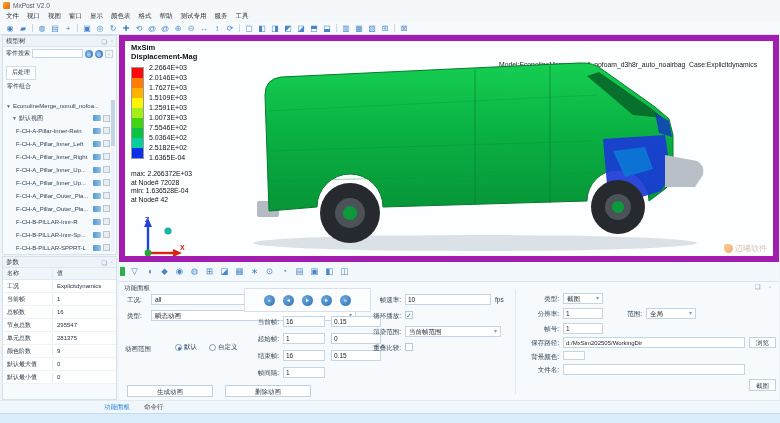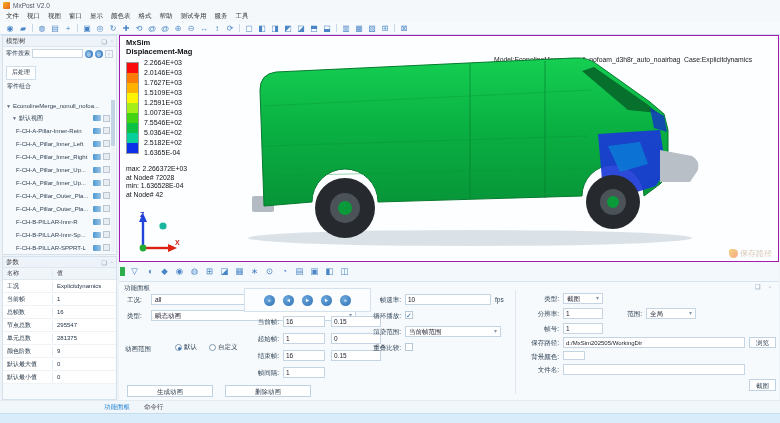--- a/index.html
+++ b/index.html
@@ -35,21 +35,21 @@
   .mini-eye{width:8px;height:6px;background:linear-gradient(90deg,#4e9ad2,#9cc3e4);border-radius:1px;flex:none}
   .chk{width:7px;height:7px;background:#e9eef3;border:1px solid #b9c7d4;flex:none}
   .vscroll{position:absolute;right:1px;top:64px;bottom:2px;width:4px;background:#eef3f8}
   .vthumb{position:absolute;top:0;width:4px;height:46px;background:#c2d4e4}
   
   .pt-head{display:flex;height:12px;background:#f0f5fa;border-bottom:1px solid #dfe9f2;font-size:6px;color:#445;align-items:center}
   .pt-row{display:flex;height:13px;align-items:center;border-bottom:1px solid #eef3f8;background:#fff;font-size:6px;color:#234}
   .c1{width:50px;padding-left:4px;border-right:1px solid #e3ecf4;overflow:hidden;white-space:nowrap}
   .c2{flex:1;padding-left:4px;overflow:hidden;white-space:nowrap}
   
-  #viewport{position:absolute;left:119px;top:35px;width:660px;height:227px;background:#fdfeff;border:1px solid #a21caf;overflow:hidden}
+  #viewport{position:absolute;left:119px;top:35px;width:660px;height:227px;background:#fdfeff;border:6px solid #a21caf;overflow:hidden}
   .legend{position:absolute;left:6px;top:3px;color:#111}
   .lg-title,.lg-sub{font-weight:bold;font-size:7.5px;line-height:8.5px}
   .lg-body{position:relative;margin-top:2px;height:104px}
   .lg-bar{position:absolute;left:0;top:4px;width:13px;border:1px solid #999}
   .lg-cell{width:11px;height:10px}
   .lg-vals{position:absolute;left:18px;top:0}
   .lg-val{height:10px;line-height:10px;font-size:7px;white-space:nowrap}
   .lg-stats{margin-top:3px;font-size:6.8px;line-height:8.5px;white-space:nowrap}
   .vp-info{position:absolute;left:374px;top:3px;font-size:6.8px;color:#222;line-height:8.5px;white-space:pre}
   .triad{position:absolute;left:12px;top:172px}
@@ -366,21 +366,21 @@
       <text x="8" y="9" font-size="7" fill="#2233cc" font-weight="bold">Z</text>
       <line x1="11" y1="40" x2="38" y2="40" stroke="#dd2211" stroke-width="2.4"></line>
       <polygon points="45,40 36,36 36,44" fill="#dd2211"></polygon>
       <text x="43" y="37" font-size="7" fill="#cc2211" font-weight="bold">X</text>
       <circle cx="11" cy="40" r="3.4" fill="#22aa33"></circle>
       <circle cx="31" cy="18" r="3.6" fill="#19b7a0"></circle>
     </svg>
 
     <div class="watermark">
       <span class="wm-logo"></span>
-      <span>保存路径</span>
+      <span>迈曦软件</span>
     </div>
   </div>
 
   <div id="btoolbar">
     <span class="half-ico"></span>
   <span class="bt-icon">▽</span>
       <span class="bt-icon">◖</span>
       <span class="bt-icon">◆</span>
       <span class="bt-icon">◉</span>
       <span class="bt-icon">◍</span>

